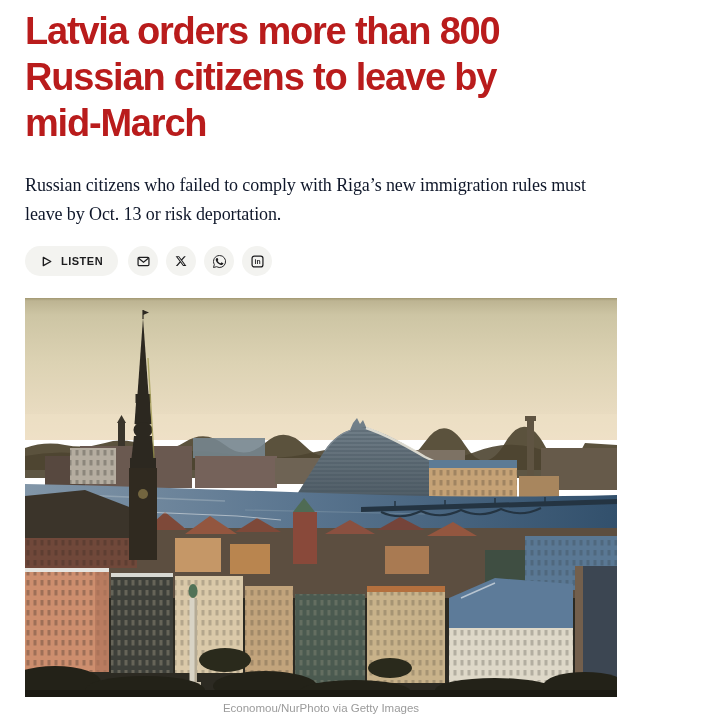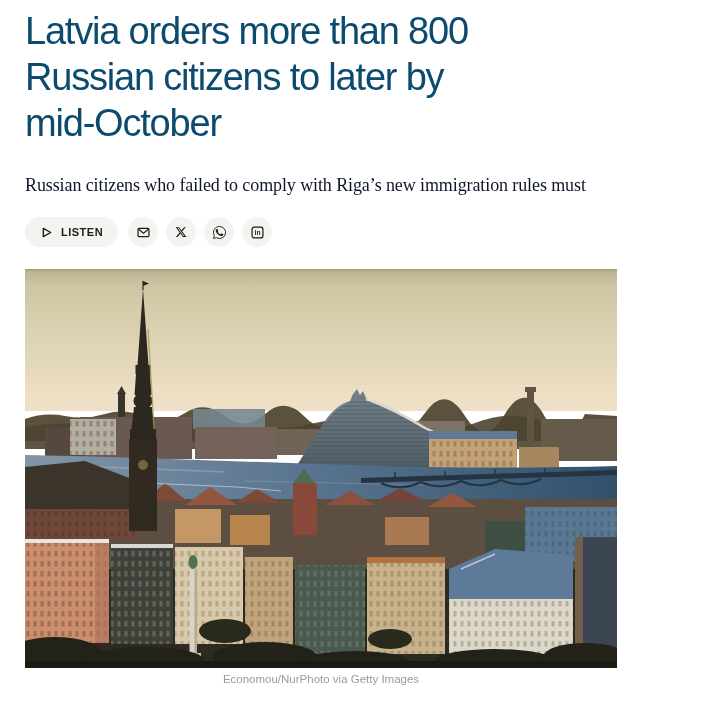--- a/index.html
+++ b/index.html
@@ -2,22 +2,22 @@
 <html><head>
 <meta charset="utf-8">
 <style>
   html,body{margin:0;padding:0;}
   body{
     width:703px;height:726px;overflow:hidden;background:#ffffff;
     font-family:"Liberation Sans",sans-serif;color:#15151c;
   }
   .content{width:592px;margin-left:25px;}
   .headline{
-    margin:8px 0 0;font-weight:400;font-size:38px;line-height:46px;
-    letter-spacing:-1.2px;color:#0c4a6e;
+    margin:8px 0 0;font-weight:700;font-size:38px;line-height:46px;
+    letter-spacing:-1.2px;color:#b91c1c;
   }
   .headline .line{display:block;white-space:nowrap;}
   .dek{
     margin:25px 0 0;font-family:"Liberation Serif",serif;font-size:18px;
     line-height:29px;color:#0f172a;letter-spacing:-0.1px;
   }
   .dek .line{display:block;white-space:nowrap;}
   .toolbar{margin-top:17px;display:flex;align-items:center;gap:10px;}
   .pill{
     display:inline-flex;align-items:center;gap:8px;height:30px;padding:0 15px;
@@ -40,26 +40,27 @@
   }
   figcaption .line{display:block;white-space:nowrap;}
 </style>
 </head>
 <body>
 
 <main class="content">
 
   <h1 class="headline">
     <span class="line">Latvia orders more than 800</span>
-    <span class="line">Russian citizens to later by</span>
-    <span class="line">mid-October</span>
+    <span class="line">Russian citizens to leave by</span>
+    <span class="line">mid-March</span>
   </h1>
 
   <p class="dek">
     <span class="line">Russian citizens who failed to comply with Riga’s new immigration rules must</span>
+    <span class="line">leave by Oct. 13 or risk deportation.</span>
   </p>
 
   <div class="toolbar">
 
     <button class="pill">
       <span>
         <svg width="13" height="13" viewBox="0 0 14 14">
             <path d="M3.6 2.6 L11.6 7 L3.6 11.4 Z" fill="none" stroke="#1d1d1f" stroke-width="1.5" stroke-linejoin="round"></path>
           </svg>
       </span>

